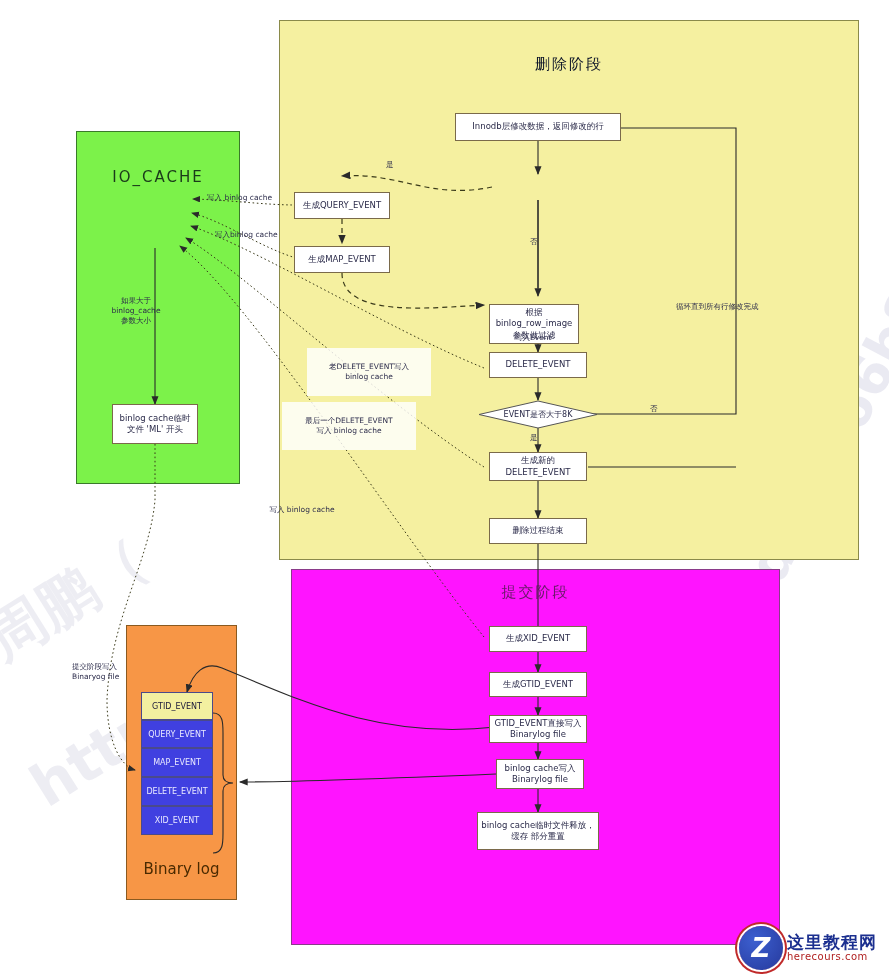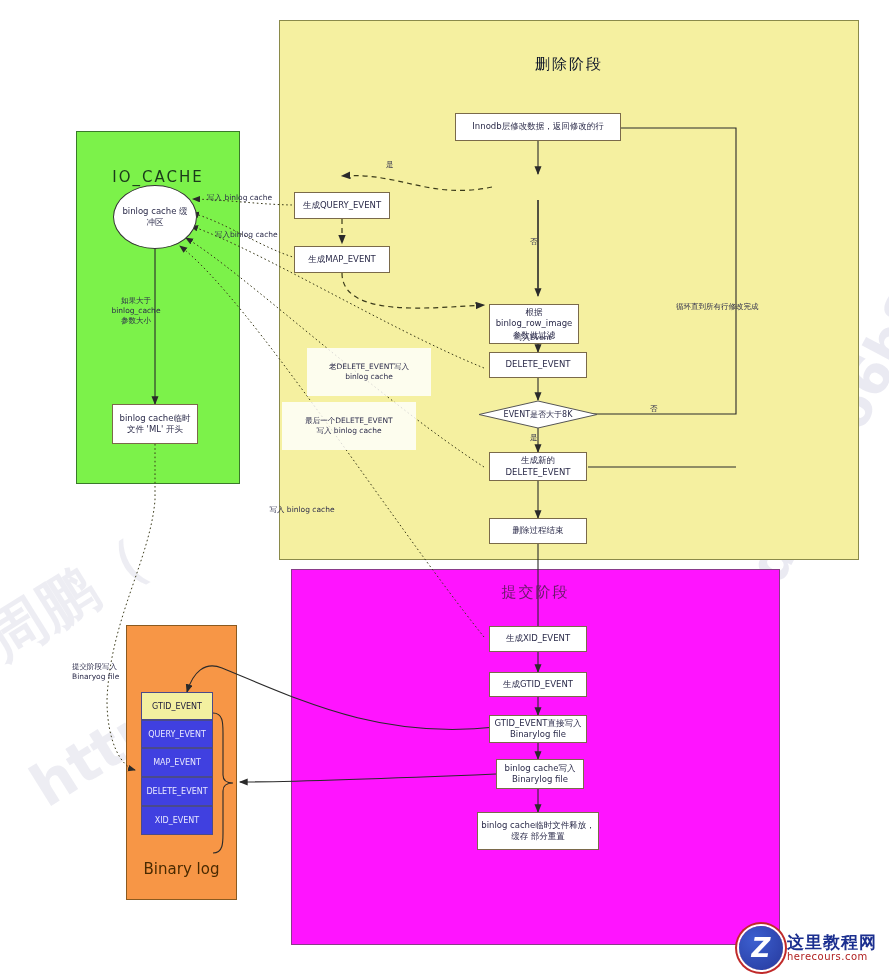--- a/index.html
+++ b/index.html
@@ -165,21 +165,20 @@
   <div class="flowlabel" style="left:650px;top:404px;">否</div>
   <div class="flowlabel" style="left:530px;top:433px;">是</div>
   <div class="flowlabel" style="left:676px;top:302px;">循环直到所有行修改完成</div>
 
   <div class="edge-label boxed" style="left:307px;top:348px;width:120px;">老DELETE_EVENT写入
 binlog cache</div>
   <div class="edge-label boxed" style="left:282px;top:402px;width:130px;">最后一个DELETE_EVENT
 写入 binlog cache</div>
   <div class="edge-label" style="left:257px;top:505px;width:90px;">写入 binlog cache</div>
 
-  <div class="circle" style="left:113px;top:185px;width:84px;height:64px;">binlog cache 缓冲区</div>
 
   <div class="edge-label" style="left:88px;top:296px;width:96px;">如果大于
 binlog_cache
 参数大小</div>
 
   <div class="node" style="left:112px;top:404px;width:86px;height:40px;">binlog cache临时文件
 'ML' 开头</div>
 
   <div class="edge-label" style="left:207px;top:193px;width:90px;text-align:left;">写入 binlog cache</div>
   <div class="edge-label" style="left:215px;top:230px;width:90px;text-align:left;">写入binlog cache</div>

